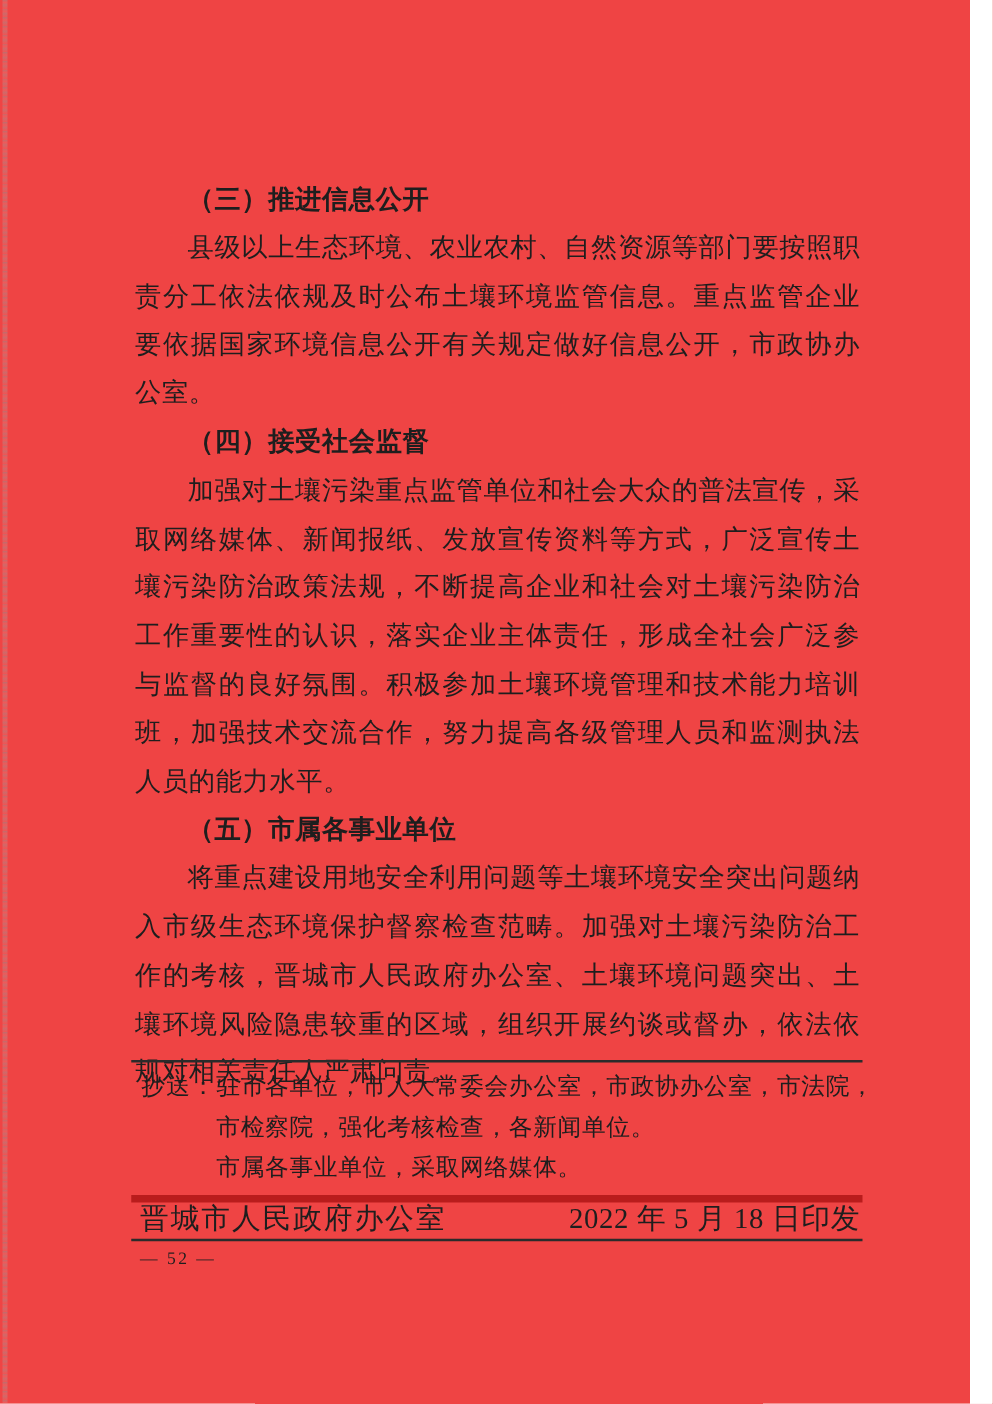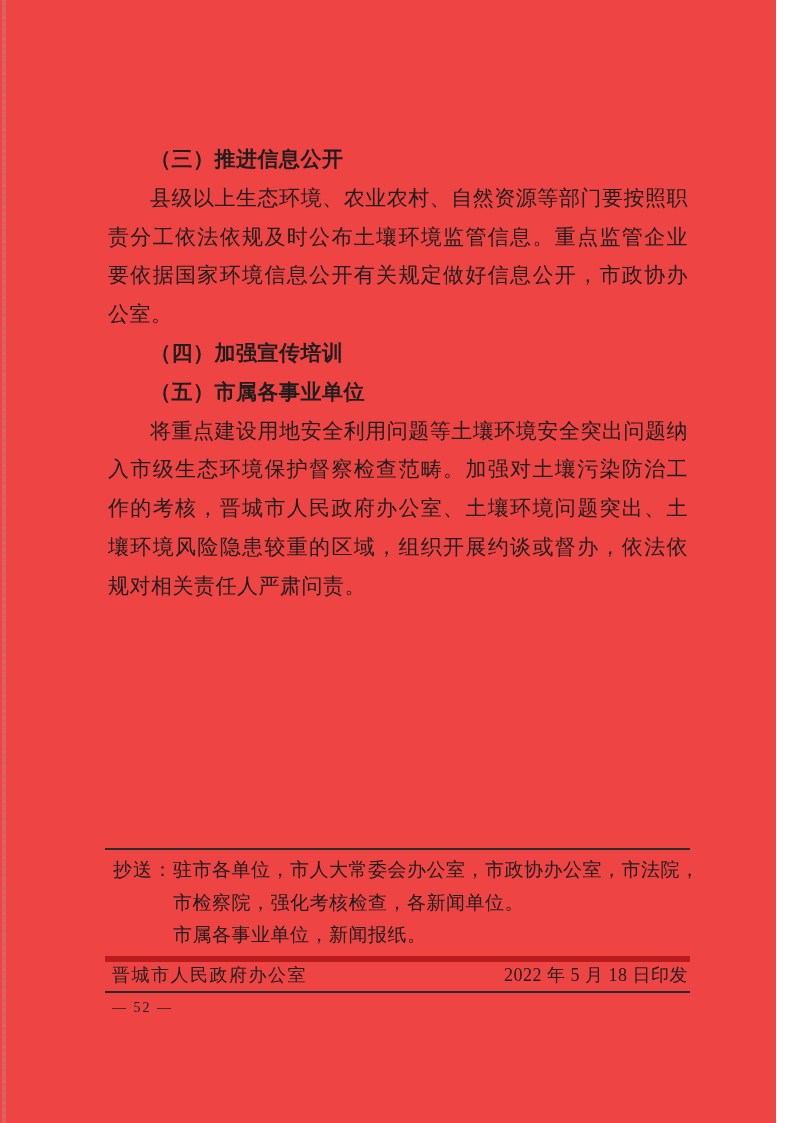--- a/index.html
+++ b/index.html
@@ -83,21 +83,21 @@
   .footer-issuer {
     position: absolute;
     left: 105px;
     width: 585px;
     top: 958px;
     height: 35px;
     border-bottom: 2px solid #2b2b2b;
     display: flex;
     justify-content: space-between;
     align-items: center;
-    font-size: 18px;
+    font-size: 23px;
     box-sizing: border-box;
   }
   .issuer-name {
     padding-left: 7px;
     letter-spacing: 1.5px;
   }
   .print-date {
     padding-right: 2px;
     letter-spacing: 0.5px;
   }
@@ -117,37 +117,38 @@
   <div class="scan-edge"></div>
 
   <div class="doc-body">
 
     <div class="section">
       <div class="sec-heading">（三）推进信息公开</div>
       <div class="sec-para">县级以上生态环境、农业农村、自然资源等部门要按照职责分工依法依规及时公布土壤环境监管信息。重点监管企业要依据国家环境信息公开有关规定做好信息公开，市政协办公室。</div>
     </div>
 
     <div class="section">
-      <div class="sec-heading">（四）加强宣传培训</div>
+      <div class="sec-heading">（四）接受社会监督</div>
+      <div class="sec-para">加强对土壤污染重点监管单位和社会大众的普法宣传，采取网络媒体、新闻报纸、发放宣传资料等方式，广泛宣传土壤污染防治政策法规，不断提高企业和社会对土壤污染防治工作重要性的认识，落实企业主体责任，形成全社会广泛参与监督的良好氛围。积极参加土壤环境管理和技术能力培训班，加强技术交流合作，努力提高各级管理人员和监测执法人员的能力水平。</div>
     </div>
 
     <div class="section">
       <div class="sec-heading">（五）市属各事业单位</div>
       <div class="sec-para">将重点建设用地安全利用问题等土壤环境安全突出问题纳入市级生态环境保护督察检查范畴。加强对土壤污染防治工作的考核，晋城市人民政府办公室、土壤环境问题突出、土壤环境风险隐患较重的区域，组织开展约谈或督办，依法依规对相关责任人严肃问责。</div>
     </div>
 
   </div>
 
   <div class="footer-cc">
     <div class="cc-row">
       <span class="cc-label">抄送：</span>
       <div class="cc-lines">
         <div class="cc-line">驻市各单位，市人大常委会办公室，市政协办公室，市法院，</div>
         <div class="cc-line">市检察院，强化考核检查，各新闻单位。</div>
-        <div class="cc-line">市属各事业单位，新闻报纸。</div>
+        <div class="cc-line">市属各事业单位，采取网络媒体。</div>
       </div>
     </div>
   </div>
 
   <div class="footer-issuer">
     <span class="issuer-name">晋城市人民政府办公室</span>
     <span class="print-date">2022 年 5 月 18 日印发</span>
   </div>
 
   <div class="page-number">— 52 —</div>

